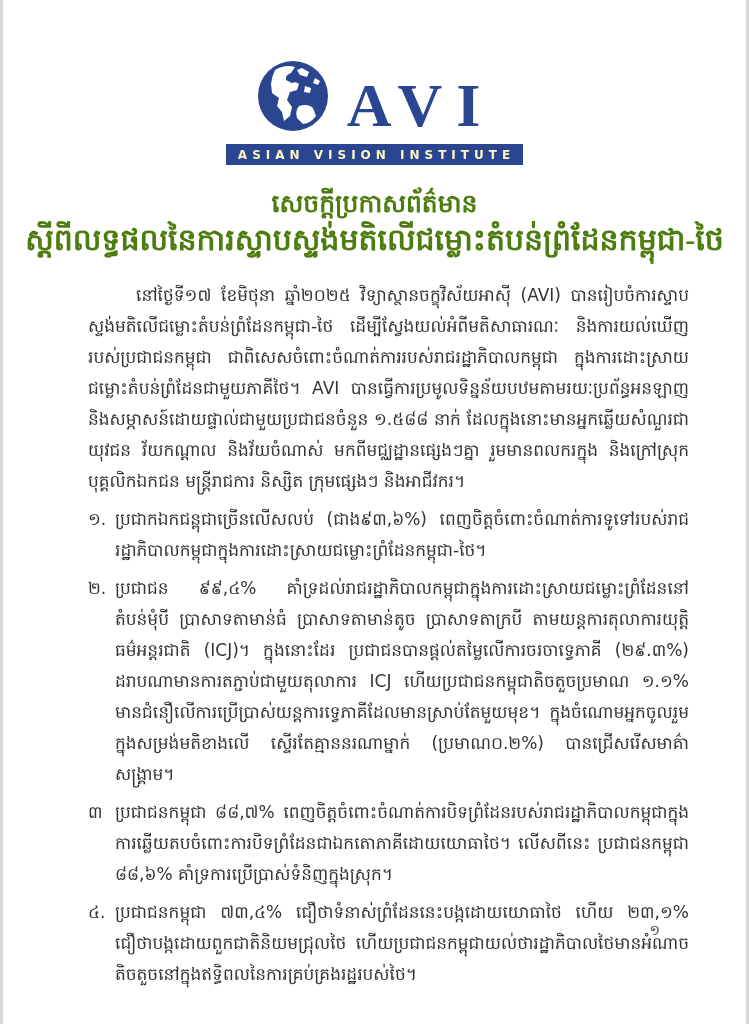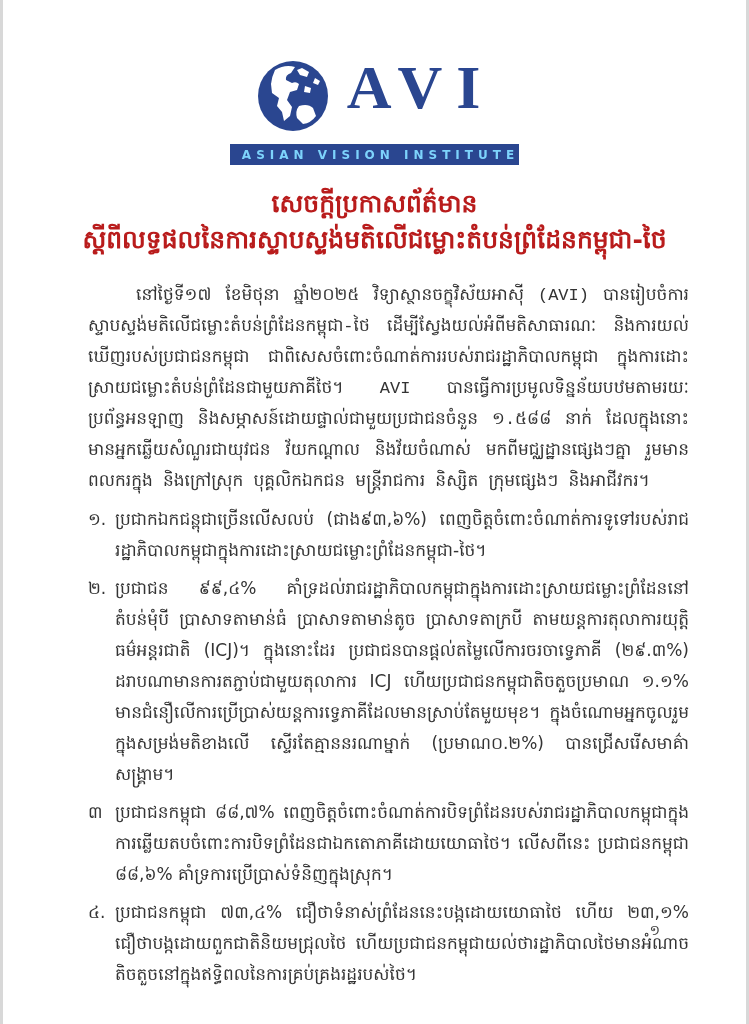--- a/index.html
+++ b/index.html
@@ -22,69 +22,69 @@
   
   .logo-wrap {
     width: 100%;
     padding-top: 58px;
     display: flex;
     flex-direction: column;
     align-items: center;
   }
   .logo-row {
     display: flex;
-    align-items: flex-start;
+    align-items: flex-end;
     gap: 16px;
   }
   .logo-acronym {
     font-family: "Liberation Serif", "DejaVu Serif", serif;
     font-weight: bold;
     font-size: 62px;
     letter-spacing: 14px;
     color: #2a4690;
     line-height: 1;
     transform: translateY(-2px);
   }
   .logo-banner {
     margin-top: 6px;
     background: #2a4690;
-    color: #7dd3fc;
+    color: #fef9c3;
     font-size: 12px;
     font-weight: bold;
     letter-spacing: 5px;
-    padding: 4px 0 3px 12px;
+    padding: 4px 8px 3px 12px;
     white-space: nowrap;
   }
   
   .doc-title {
     margin-top: 22px;
     text-align: center;
-    color: #b91c1c;
+    color: #4d7c0f;
     font-weight: bold;
   }
   .doc-title .t-line1 {
     font-size: 25px;
     line-height: 34px;
   }
   .doc-title .t-line2 {
-    font-size: 25px;
+    font-size: 30px;
     line-height: 38px;
+    font-family: Liberation Serif, serif;
   }
   
   .content {
     margin: 20px 57px 0 85px;
     color: #333333;
     font-size: 17px;
     line-height: 31px;
     text-align: justify;
   }
   .intro-para {
     margin: 0;
     text-indent: 48px;
-    font-family: Liberation Mono, monospace;
   }
   .findings-lead {
     margin: 0;
     padding-left: 23px;
   }
   .findings-list {
     list-style: none;
     margin: 2px 0 0 0;
     padding: 0;
   }

